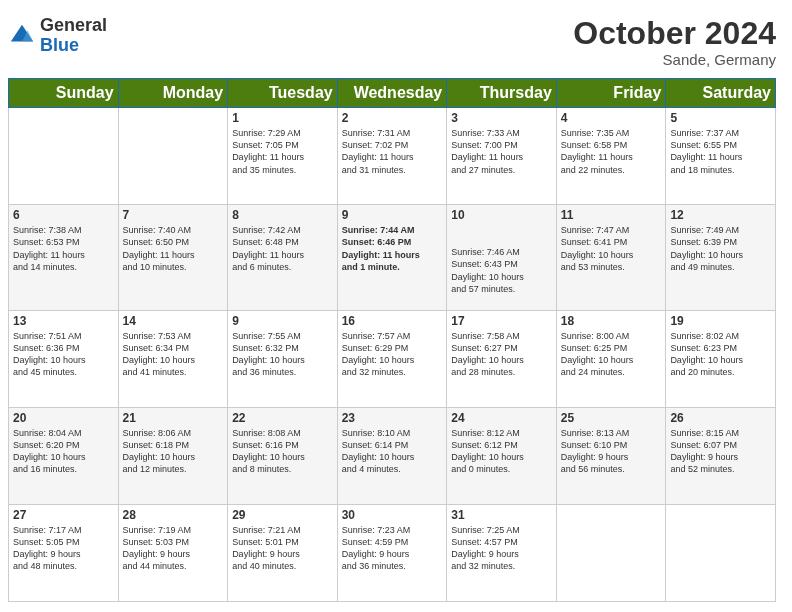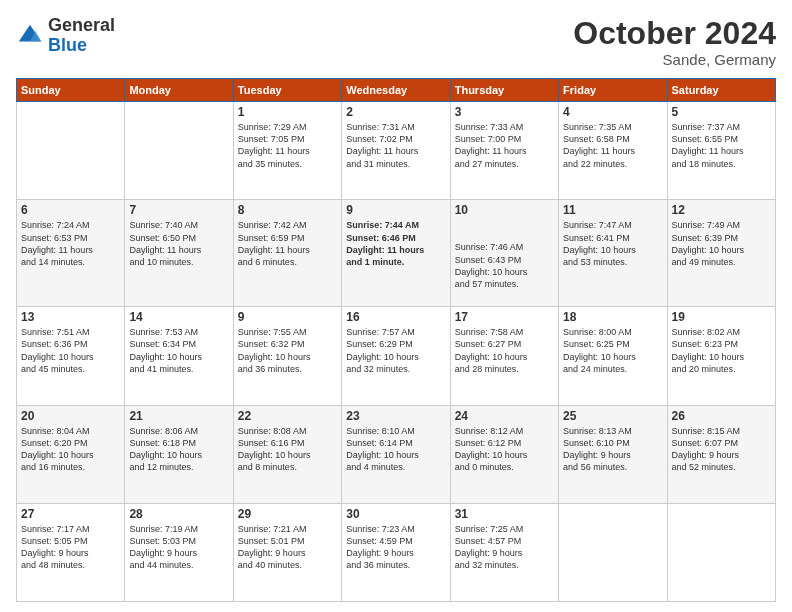--- a/index.html
+++ b/index.html
@@ -6,21 +6,21 @@
     body {
       font-family: Arial, sans-serif;
       background: #fff;
       width: 792px;
       height: 612px;
       overflow: hidden;
     }
     .page {
       width: 792px;
       height: 612px;
-      padding: 16px 16px 10px 16px;
+      padding: 16px 16px 10px 8px;
       display: flex;
       flex-direction: column;
     }
     .header {
       display: flex;
       justify-content: space-between;
       align-items: flex-start;
       margin-bottom: 10px;
     }
     .logo {
@@ -53,27 +53,27 @@
       color: #555;
     }
     .calendar {
       flex: 1;
       border: 1px solid #ccc;
       border-collapse: collapse;
       width: 100%;
       table-layout: fixed;
     }
     .calendar thead tr th {
-      background-color: #c2410c;
+      background-color: #4d7c0f;
       color: #fff;
-      font-size: 11px;
+      font-size: 16px;
       font-weight: bold;
       padding: 5px 4px;
       border: 1px solid #1a6bb5;
-      text-align: left;
+      text-align: right;
     }
     .calendar tbody tr td {
       border: 1px solid #ccc;
       vertical-align: top;
       padding: 3px 4px;
       font-size: 9.5px;
       color: #333;
       background: #fff;
       height: 86px;
     }
@@ -164,36 +164,36 @@
             <span class="day-number">5</span>
             <div class="day-info" style="white-space: pre-line;">Sunrise: 7:37 AM
 Sunset: 6:55 PM
 Daylight: 11 hours
 and 18 minutes.</div>
           </td>
         </tr>
         <tr>
           <td>
             <span class="day-number">6</span>
-            <div class="day-info" style="white-space: pre-line;">Sunrise: 7:24 AM
+            <div class="day-info" style="white-space: pre-line;">Sunrise: 7:38 AM
 Sunset: 6:53 PM
 Daylight: 11 hours
 and 14 minutes.</div>
           </td>
           <td>
             <span class="day-number">7</span>
             <div class="day-info" style="white-space: pre-line;">Sunrise: 7:40 AM
 Sunset: 6:50 PM
 Daylight: 11 hours
 and 10 minutes.</div>
           </td>
           <td>
             <span class="day-number">8</span>
             <div class="day-info" style="white-space: pre-line;">Sunrise: 7:42 AM
-Sunset: 6:59 PM
+Sunset: 6:48 PM
 Daylight: 11 hours
 and 6 minutes.</div>
           </td>
           <td>
             <span class="day-number">9</span>
             <div class="day-info" style="white-space: pre-line; font-weight: bold;">Sunrise: 7:44 AM
 Sunset: 6:46 PM
 Daylight: 11 hours
 and 1 minute.</div>
           </td>

